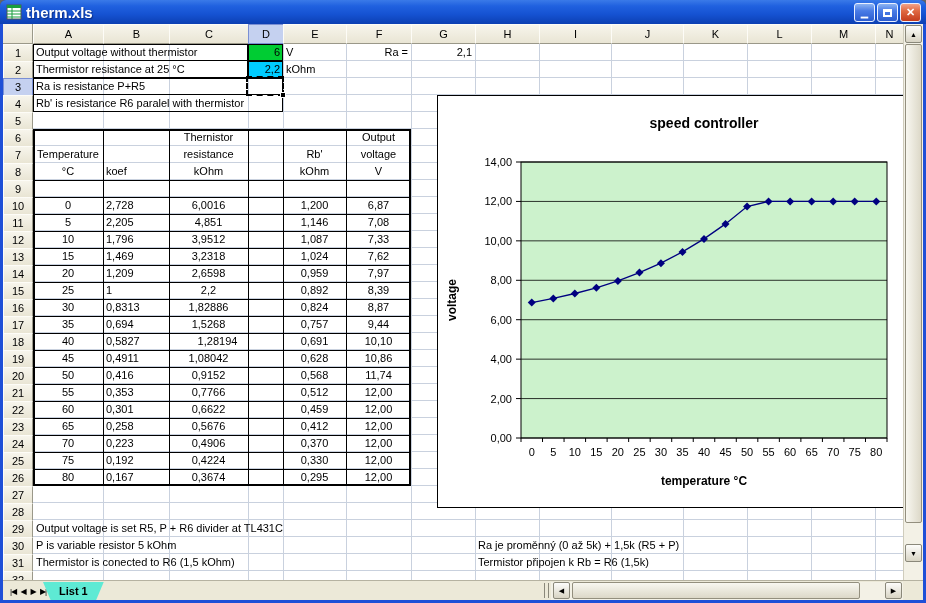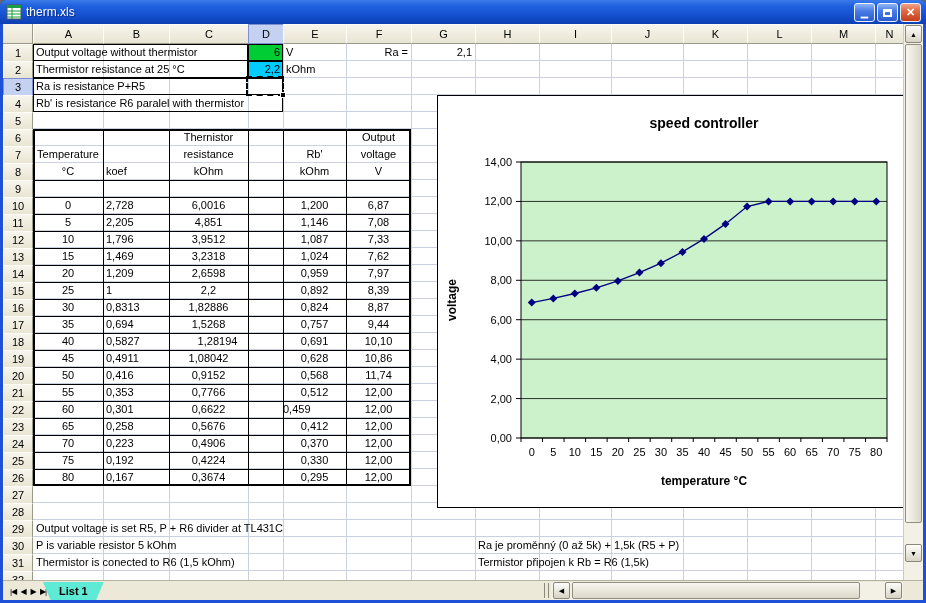--- a/index.html
+++ b/index.html
@@ -3,21 +3,21 @@
 <meta charset="utf-8">
 <style>
   html,body{margin:0;padding:0;background:#666;}
   *{box-sizing:border-box;}
   .window{position:relative;width:926px;height:603px;background:#1e4fd7;font-family:"Liberation Sans",sans-serif;overflow:hidden;border-radius:6px 6px 0 0;}
   
   .titlebar{position:absolute;left:0;top:0;width:926px;height:24px;
     background:linear-gradient(180deg,#3a7ae8 0%,#2061df 25%,#1552d2 60%,#0c3fb2 100%);
     border-radius:6px 6px 0 0;display:flex;align-items:center;}
   .title-icon{width:16px;height:16px;margin:0 4px 0 6px;flex:0 0 auto;}
-  .title-text{color:#fff;font-weight:normal;font-size:12px;text-shadow:1px 1px 1px #0a2d85;}
+  .title-text{color:#fff;font-weight:bold;font-size:15px;text-shadow:1px 1px 1px #0a2d85;}
   .winbtns{position:absolute;right:5px;top:3px;display:flex;gap:2px;}
   .winbtn{width:21px;height:19px;border:1px solid #eaf0ff;border-radius:3px;position:relative;
     background:linear-gradient(180deg,#8db4f2 0%,#4a7ce6 40%,#2b5cd0 100%);}
   .winbtn.close{background:linear-gradient(180deg,#f2a388 0%,#e06a43 40%,#c43d1d 100%);}
   .winbtn .glyph{position:absolute;left:0;top:0;width:100%;height:100%;color:#fff;font-size:11px;font-weight:bold;
     display:flex;align-items:center;justify-content:center;line-height:1;}
   .winbtn.min .glyph{align-items:flex-end;padding-bottom:3px;font-size:9px;}
   .winbtn.max .glyph b{display:block;width:9px;height:8px;border:2px solid #fff;border-top-width:3px;}
   
   .main{position:absolute;left:3px;top:24px;width:920px;height:576px;background:#fff;overflow:hidden;}
@@ -336,21 +336,21 @@
       <div class="cell" style="top: 343px; left: 280px; width: 63px; text-align: center;">0,568</div>
       <div class="cell" style="top: 343px; left: 343px; width: 65px; text-align: center;">11,74</div>
       <div class="cell" style="top: 360px; left: 30px; width: 70px; text-align: center;">55</div>
       <div class="cell" style="top: 360px; left: 103px;">0,353</div>
       <div class="cell" style="top: 360px; left: 166px; width: 79px; text-align: center;">0,7766</div>
       <div class="cell" style="top: 360px; left: 280px; width: 63px; text-align: center;">0,512</div>
       <div class="cell" style="top: 360px; left: 343px; width: 65px; text-align: center;">12,00</div>
       <div class="cell" style="top: 377px; left: 30px; width: 70px; text-align: center;">60</div>
       <div class="cell" style="top: 377px; left: 103px;">0,301</div>
       <div class="cell" style="top: 377px; left: 166px; width: 79px; text-align: center;">0,6622</div>
-      <div class="cell" style="top: 377px; left: 280px; width: 63px; ">0,459</div>
+      <div class="cell" style="top: 377px; left: 280px; width: 63px; text-align: center;">0,459</div>
       <div class="cell" style="top: 377px; left: 343px; width: 65px; text-align: center;">12,00</div>
       <div class="cell" style="top: 394px; left: 30px; width: 70px; text-align: center;">65</div>
       <div class="cell" style="top: 394px; left: 103px;">0,258</div>
       <div class="cell" style="top: 394px; left: 166px; width: 79px; text-align: center;">0,5676</div>
       <div class="cell" style="top: 394px; left: 280px; width: 63px; text-align: center;">0,412</div>
       <div class="cell" style="top: 394px; left: 343px; width: 65px; text-align: center;">12,00</div>
       <div class="cell" style="top: 411px; left: 30px; width: 70px; text-align: center;">70</div>
       <div class="cell" style="top: 411px; left: 103px;">0,223</div>
       <div class="cell" style="top: 411px; left: 166px; width: 79px; text-align: center;">0,4906</div>
       <div class="cell" style="top: 411px; left: 280px; width: 63px; text-align: center;">0,370</div>

